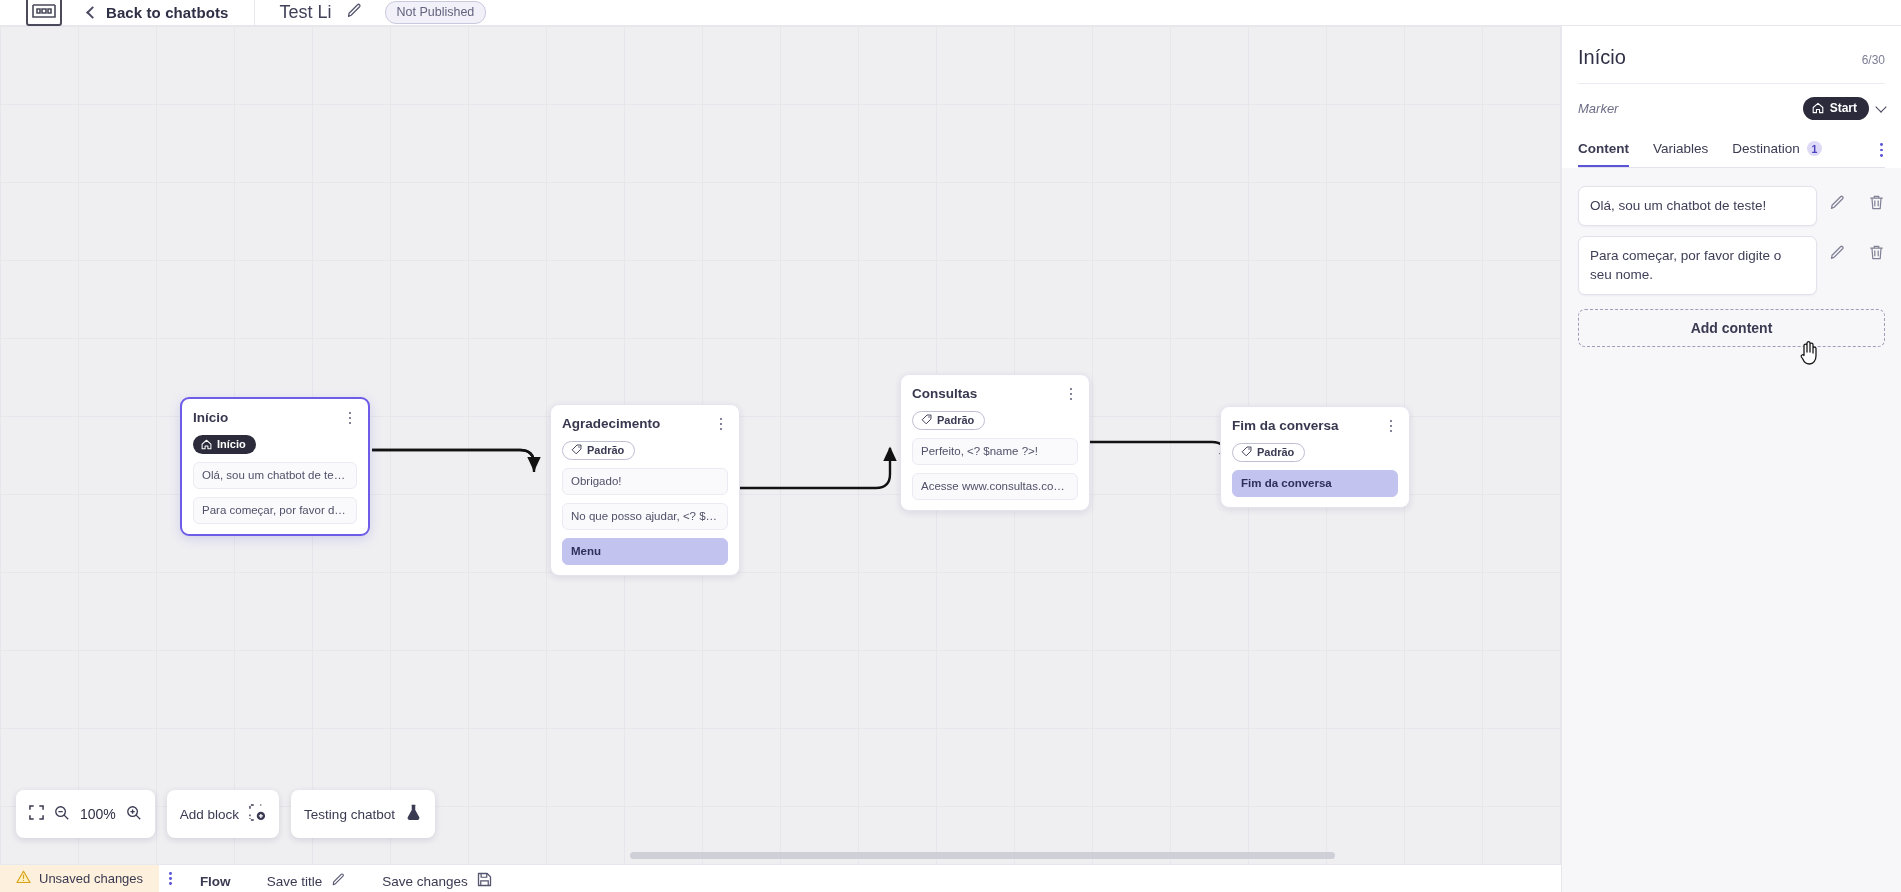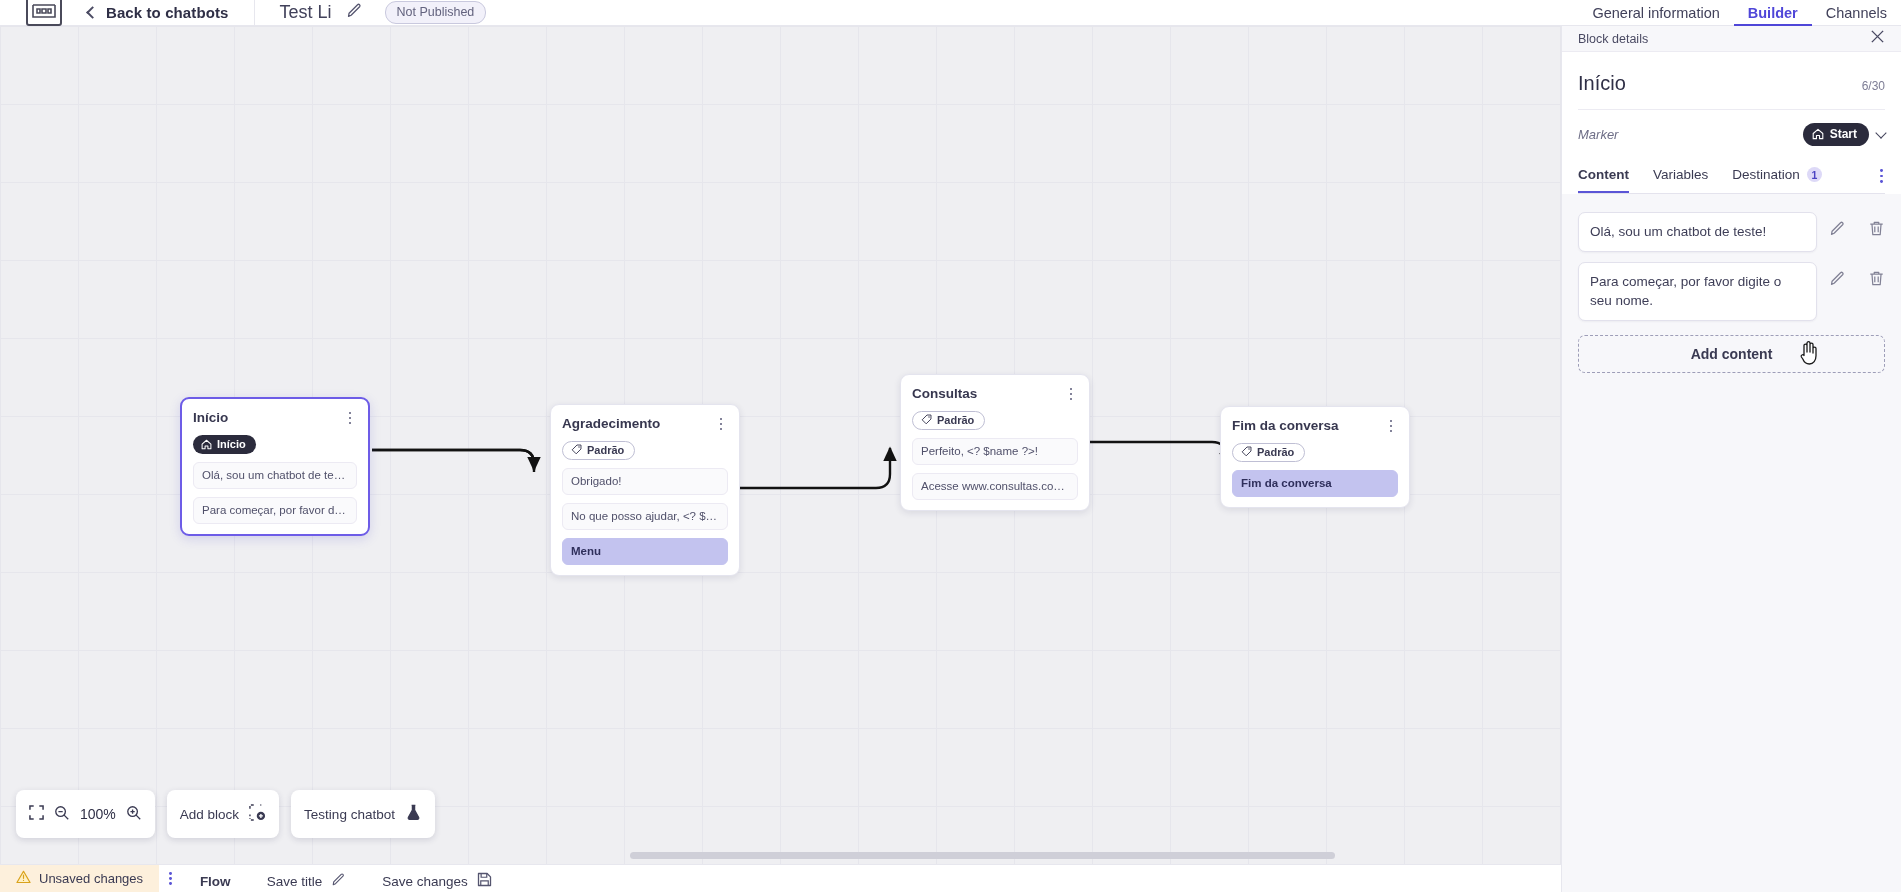--- a/index.html
+++ b/index.html
@@ -214,25 +214,20 @@
     </div>
     <div class="topbar-div"></div>
     <span class="bot-title">Test Li</span>
     <span class="pencil-ico">
       <svg width="17" height="17" viewBox="0 0 20 20">
         <path d="M3 17 L3.6 13.2 L13.6 3.2 a1.7 1.7 0 0 1 2.4 2.4 L6 15.6 Z" fill="none" stroke="#55556f" stroke-width="1.5" stroke-linejoin="round"></path>
       </svg>
     </span>
     <span class="badge-np">Not Published</span>
 
-    <div class="top-tabs">
-      <div class="top-tab">General information</div>
-      <div class="top-tab active">Builder</div>
-      <div class="top-tab">Channels</div>
-    </div>
   </div>
 
   <div class="canvas">
 
     <svg class="edges">
       <defs>
         <marker id="arw" markerWidth="7" markerHeight="7" refX="5.4" refY="3.1" orient="auto">
           <path d="M0,0.3 L6,3.1 L0,5.9 Z" fill="#121212"></path>
         </marker>
       </defs>
@@ -398,28 +393,20 @@
       <span>
         <svg width="15" height="15" viewBox="0 0 16 16">
           <path d="M1.6 1.6h9.2l3.6 3.6v9.2H1.6Z" fill="none" stroke="#55556f" stroke-width="1.4" stroke-linejoin="round"></path>
           <path d="M4.4 1.6h6v4h-6zM4 9.4h8v5H4z" fill="none" stroke="#55556f" stroke-width="1.3"></path>
         </svg>
       </span>
     </div>
   </div>
 
   <div class="panel">
-    <div class="panel-head">
-      <span class="panel-head-title">Block details</span>
-      <span class="x-ico">
-        <svg width="15" height="15" viewBox="0 0 16 16">
-          <path d="M2 2 L14 14 M14 2 L2 14" stroke="#4a4a63" stroke-width="1.5"></path>
-        </svg>
-      </span>
-    </div>
 
     <div class="panel-body">
       <div class="blk-row">
         <span class="blk-name">Início</span>
         <span class="blk-count">6/30</span>
       </div>
 
       <div class="marker-row">
         <span class="marker-lbl">Marker</span>
         <span class="marker-right">

